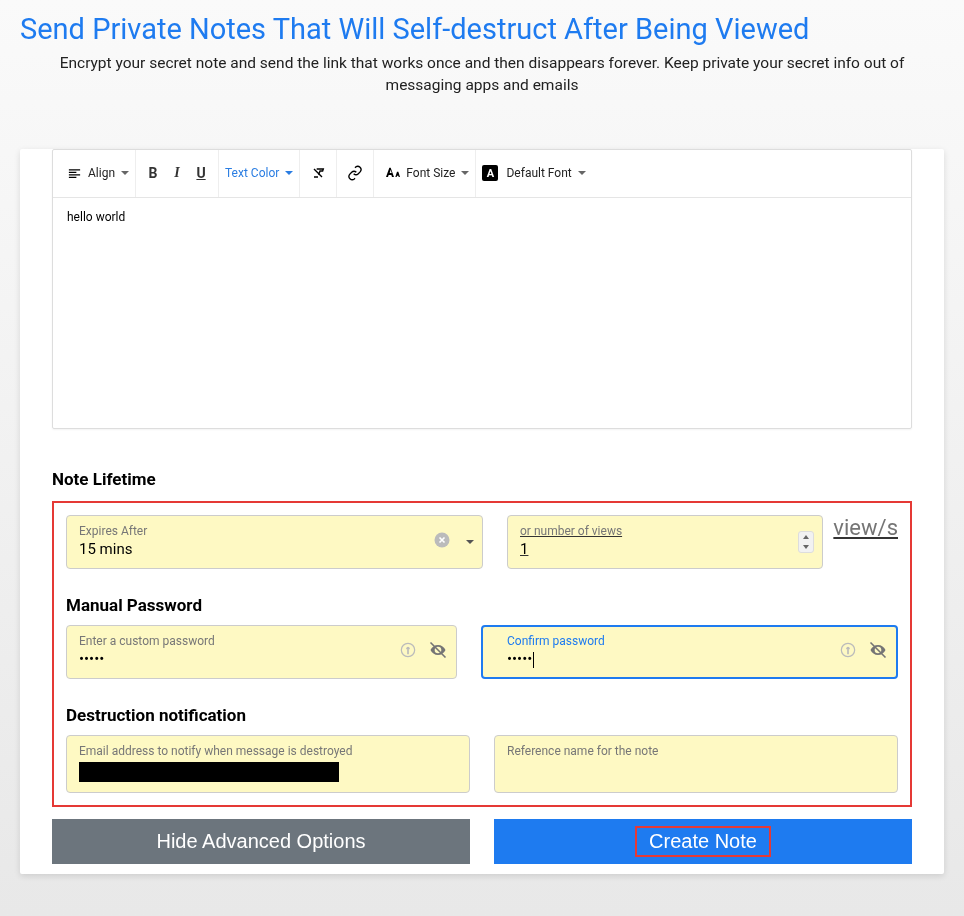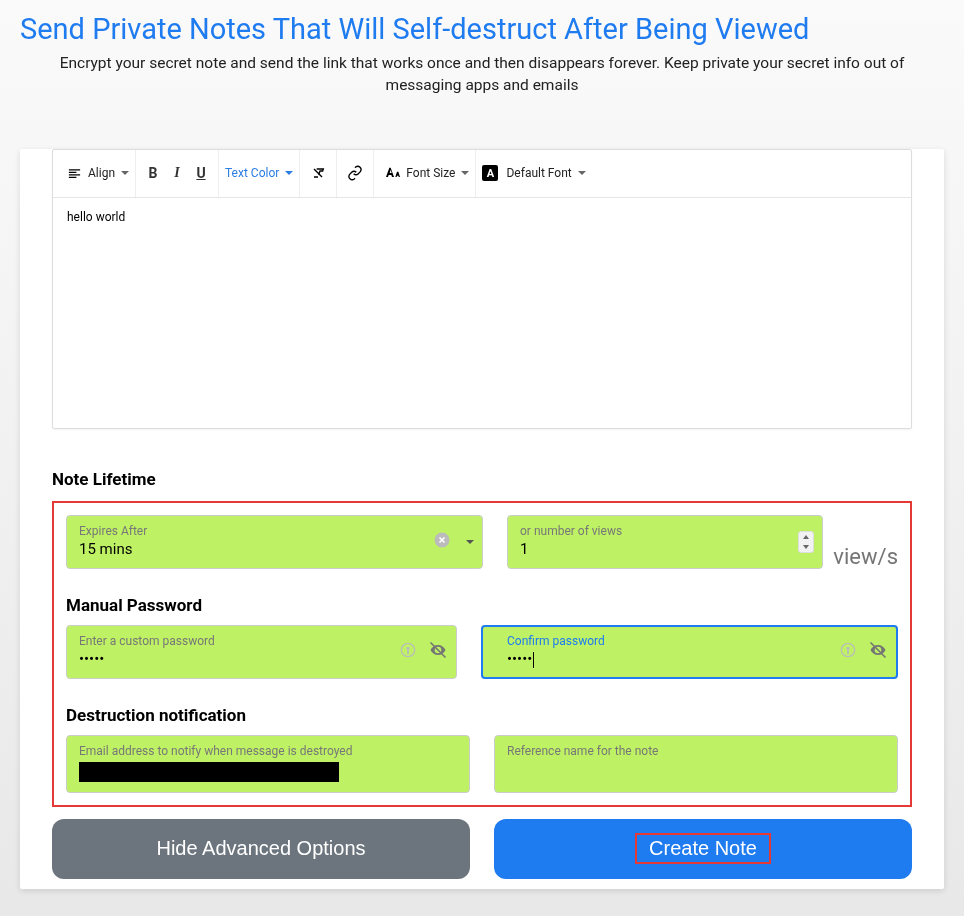--- a/index.html
+++ b/index.html
@@ -111,21 +111,21 @@
     .row {
       display: flex;
       gap: 24px;
     }
     .field {
       flex: 1;
       position: relative;
       border: 1px solid #ccc;
       border-radius: 4px;
       padding: 8px 12px 6px;
-      background: #bef264;
+      background: #fef9c3;
       min-height: 54px;
     }
     .field.focused {
       border: 2px solid #1e7bf0;
       padding: 7px 24px 5px;
     }
     .field-label {
       font-size: 12px;
       color: #777;
       display: block;
@@ -148,22 +148,23 @@
       transform: translateY(-50%);
       display: flex;
       align-items: center;
       gap: 10px;
     }
     .icon-svg { width: 20px; height: 20px; fill: #757575; }
     .icon-svg.light { fill: #aaa; }
     .views-wrap {
       flex: 1;
       display: flex;
-      align-items: flex-end;
+      align-items: flex-start;
       gap: 10px;
+      text-decoration: underline;
     }
     .views-wrap .field { flex: 1; }
     .views-suffix {
       font-size: 22px;
       color: #757575;
       font-weight: 400;
     }
     .spinner {
       display: flex;
       flex-direction: column;
@@ -202,29 +203,29 @@
 
     
     .btn-row {
       display: flex;
       gap: 24px;
       margin: 12px 32px 0;
       padding-bottom: 10px;
     }
     .big-btn {
       flex: 1;
-      height: 60px;
+      height: 45px;
       display: flex;
       align-items: center;
       justify-content: center;
       font-size: 20px;
       color: #fff;
       border: none;
       cursor: pointer;
-      border-radius: 12px;
+      border-radius: 0;
     }
     .btn-grey { background: #6c757d; }
     .btn-blue { background: #1e7bf0; position: relative; }
     .btn-blue-inner {
       border: 2px solid #e53935;
       padding: 2px 12px;
     }
   </style>
 </head>
 <body>

